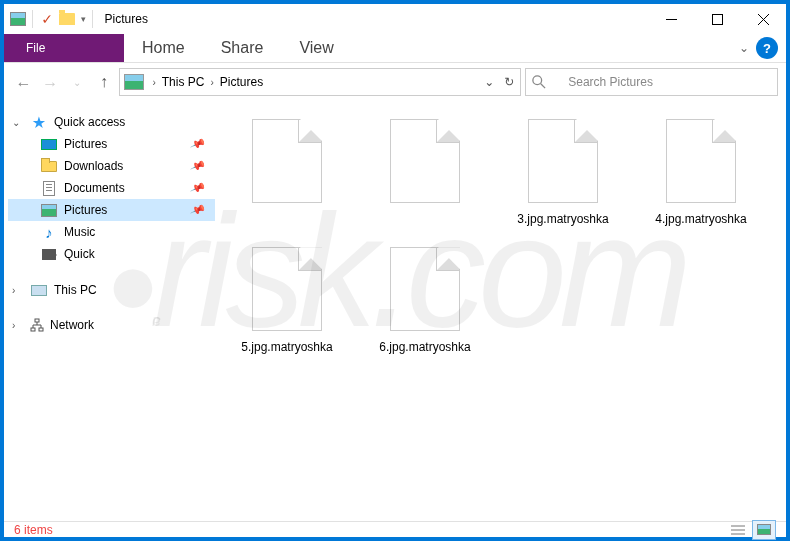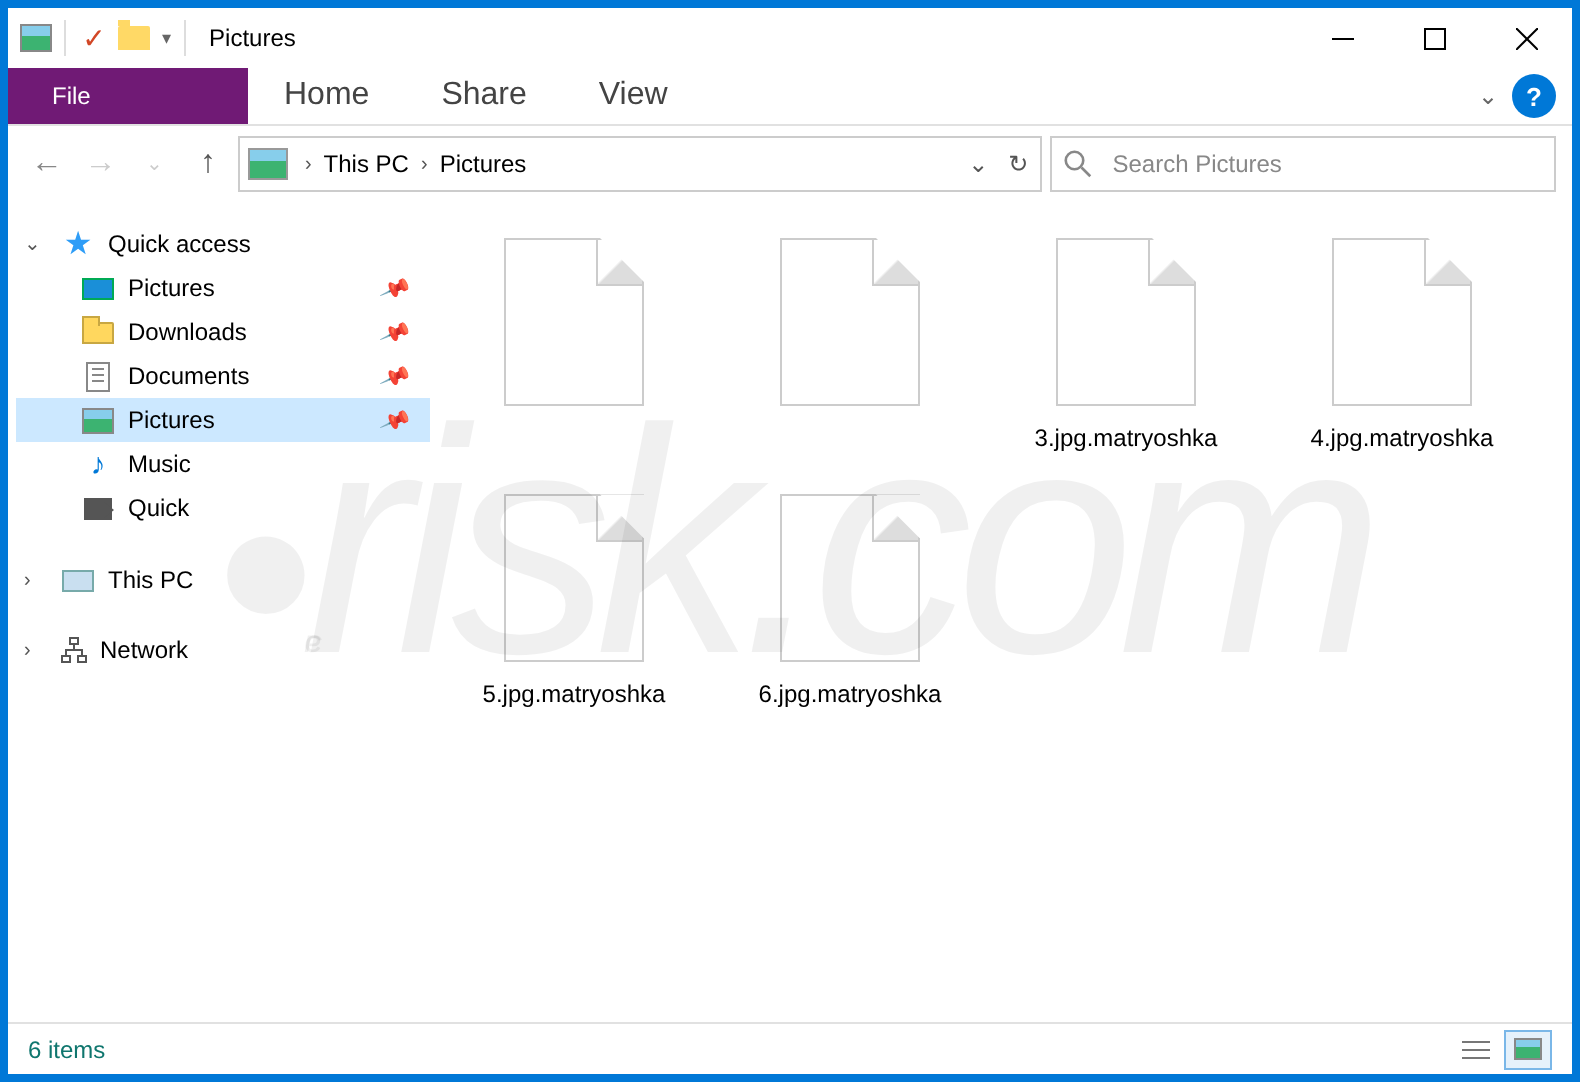--- a/index.html
+++ b/index.html
@@ -37,21 +37,21 @@
 .nav { height: 38px; display: flex; align-items: center; padding: 4px 8px; gap: 4px; }
 .nav .arrow { width: 24px; text-align: center; color: #888; font-size: 16px; }
 .nav .arrow.dis { color: #ccc; }
 .nav .up { color: #555; }
 .nav .crumbs { flex: 1 1 55%; height: 28px; border: 1px solid #ccc; display: flex; align-items: center; padding: 0 4px; gap: 6px; position: relative; }
 .nav .crumbs .pic { width: 20px; height: 16px; background: linear-gradient(#87ceeb 40%, #3cb371 40%); border: 1px solid #999; margin-right: 2px; }
 .nav .crumbs .sep2 { color: #555; font-size: 10px; }
 .nav .crumbs .txt { font-size: 12px; }
 .nav .crumbs .drop { position: absolute; right: 26px; color: #555; }
 .nav .crumbs .refresh { position: absolute; right: 6px; color: #555; }
-.nav .search { flex: 0 0 33%; height: 28px; border: 1px solid #ccc; display: flex; align-items: center; padding: 0 6px; gap: 10px; color: #888; }
+.nav .search { flex: 0 0 33%; height: 28px; border: 1px solid #ccc; display: flex; align-items: center; padding: 0 6px; gap: 22px; color: #888; }
 .nav .search svg { width: 14px; height: 14px; }
 
 
 .body { flex: 1; display: flex; overflow: hidden; }
 
 
 .sidebar { width: 215px; padding: 10px 4px; overflow: hidden; }
 .side-group { margin-bottom: 14px; }
 .side-head { display: flex; align-items: center; gap: 6px; padding: 3px 4px; }
 .side-head .chev { width: 12px; color: #555; font-size: 10px; }
@@ -76,21 +76,21 @@
 
 .files { flex: 1; padding: 18px 8px; position: relative; }
 .grid { display: flex; flex-wrap: wrap; gap: 20px 18px; align-content: flex-start; }
 .file { width: 120px; text-align: center; }
 .file .thumb { width: 70px; height: 84px; margin: 0 auto 8px; background: #fff; border: 1px solid #ccc; position: relative; }
 .file .thumb:before { content: ""; position: absolute; top: 0; right: 0; width: 22px; height: 22px; background: linear-gradient(135deg, #fff 48%, #ddd 52%); border-left: 1px solid #ccc; border-bottom: 1px solid #ccc; }
 .file .thumb:after { content: ""; position: absolute; top: -1px; right: -1px; width: 22px; height: 22px; background: #fff; clip-path: polygon(100% 0, 100% 100%, 0 0); }
 .file .name { font-size: 12px; word-break: break-word; line-height: 1.35; }
 
 
-.status { height: 26px; border-top: 1px solid #e1e1e1; display: flex; align-items: center; padding: 0 10px; font-size: 12px; color: #0f766e; }
+.status { height: 16px; border-top: 1px solid #e1e1e1; display: flex; align-items: center; padding: 0 10px; font-size: 12px; color: #ef4444; }
 .status .views { margin-left: auto; display: flex; gap: 2px; }
 .status .vb { width: 24px; height: 20px; border: 1px solid transparent; display: flex; align-items: center; justify-content: center; }
 .status .vb.sel { border-color: #7ab7e8; background: #e5f1fb; }
 .vb svg{width:14px;height:12px;}
 </style>
 </head>
 <body>
 
 <div class="window">
   <div class="watermark"><span style="font-size:90px;vertical-align:middle">●</span><b>PC</b>risk.com</div>

